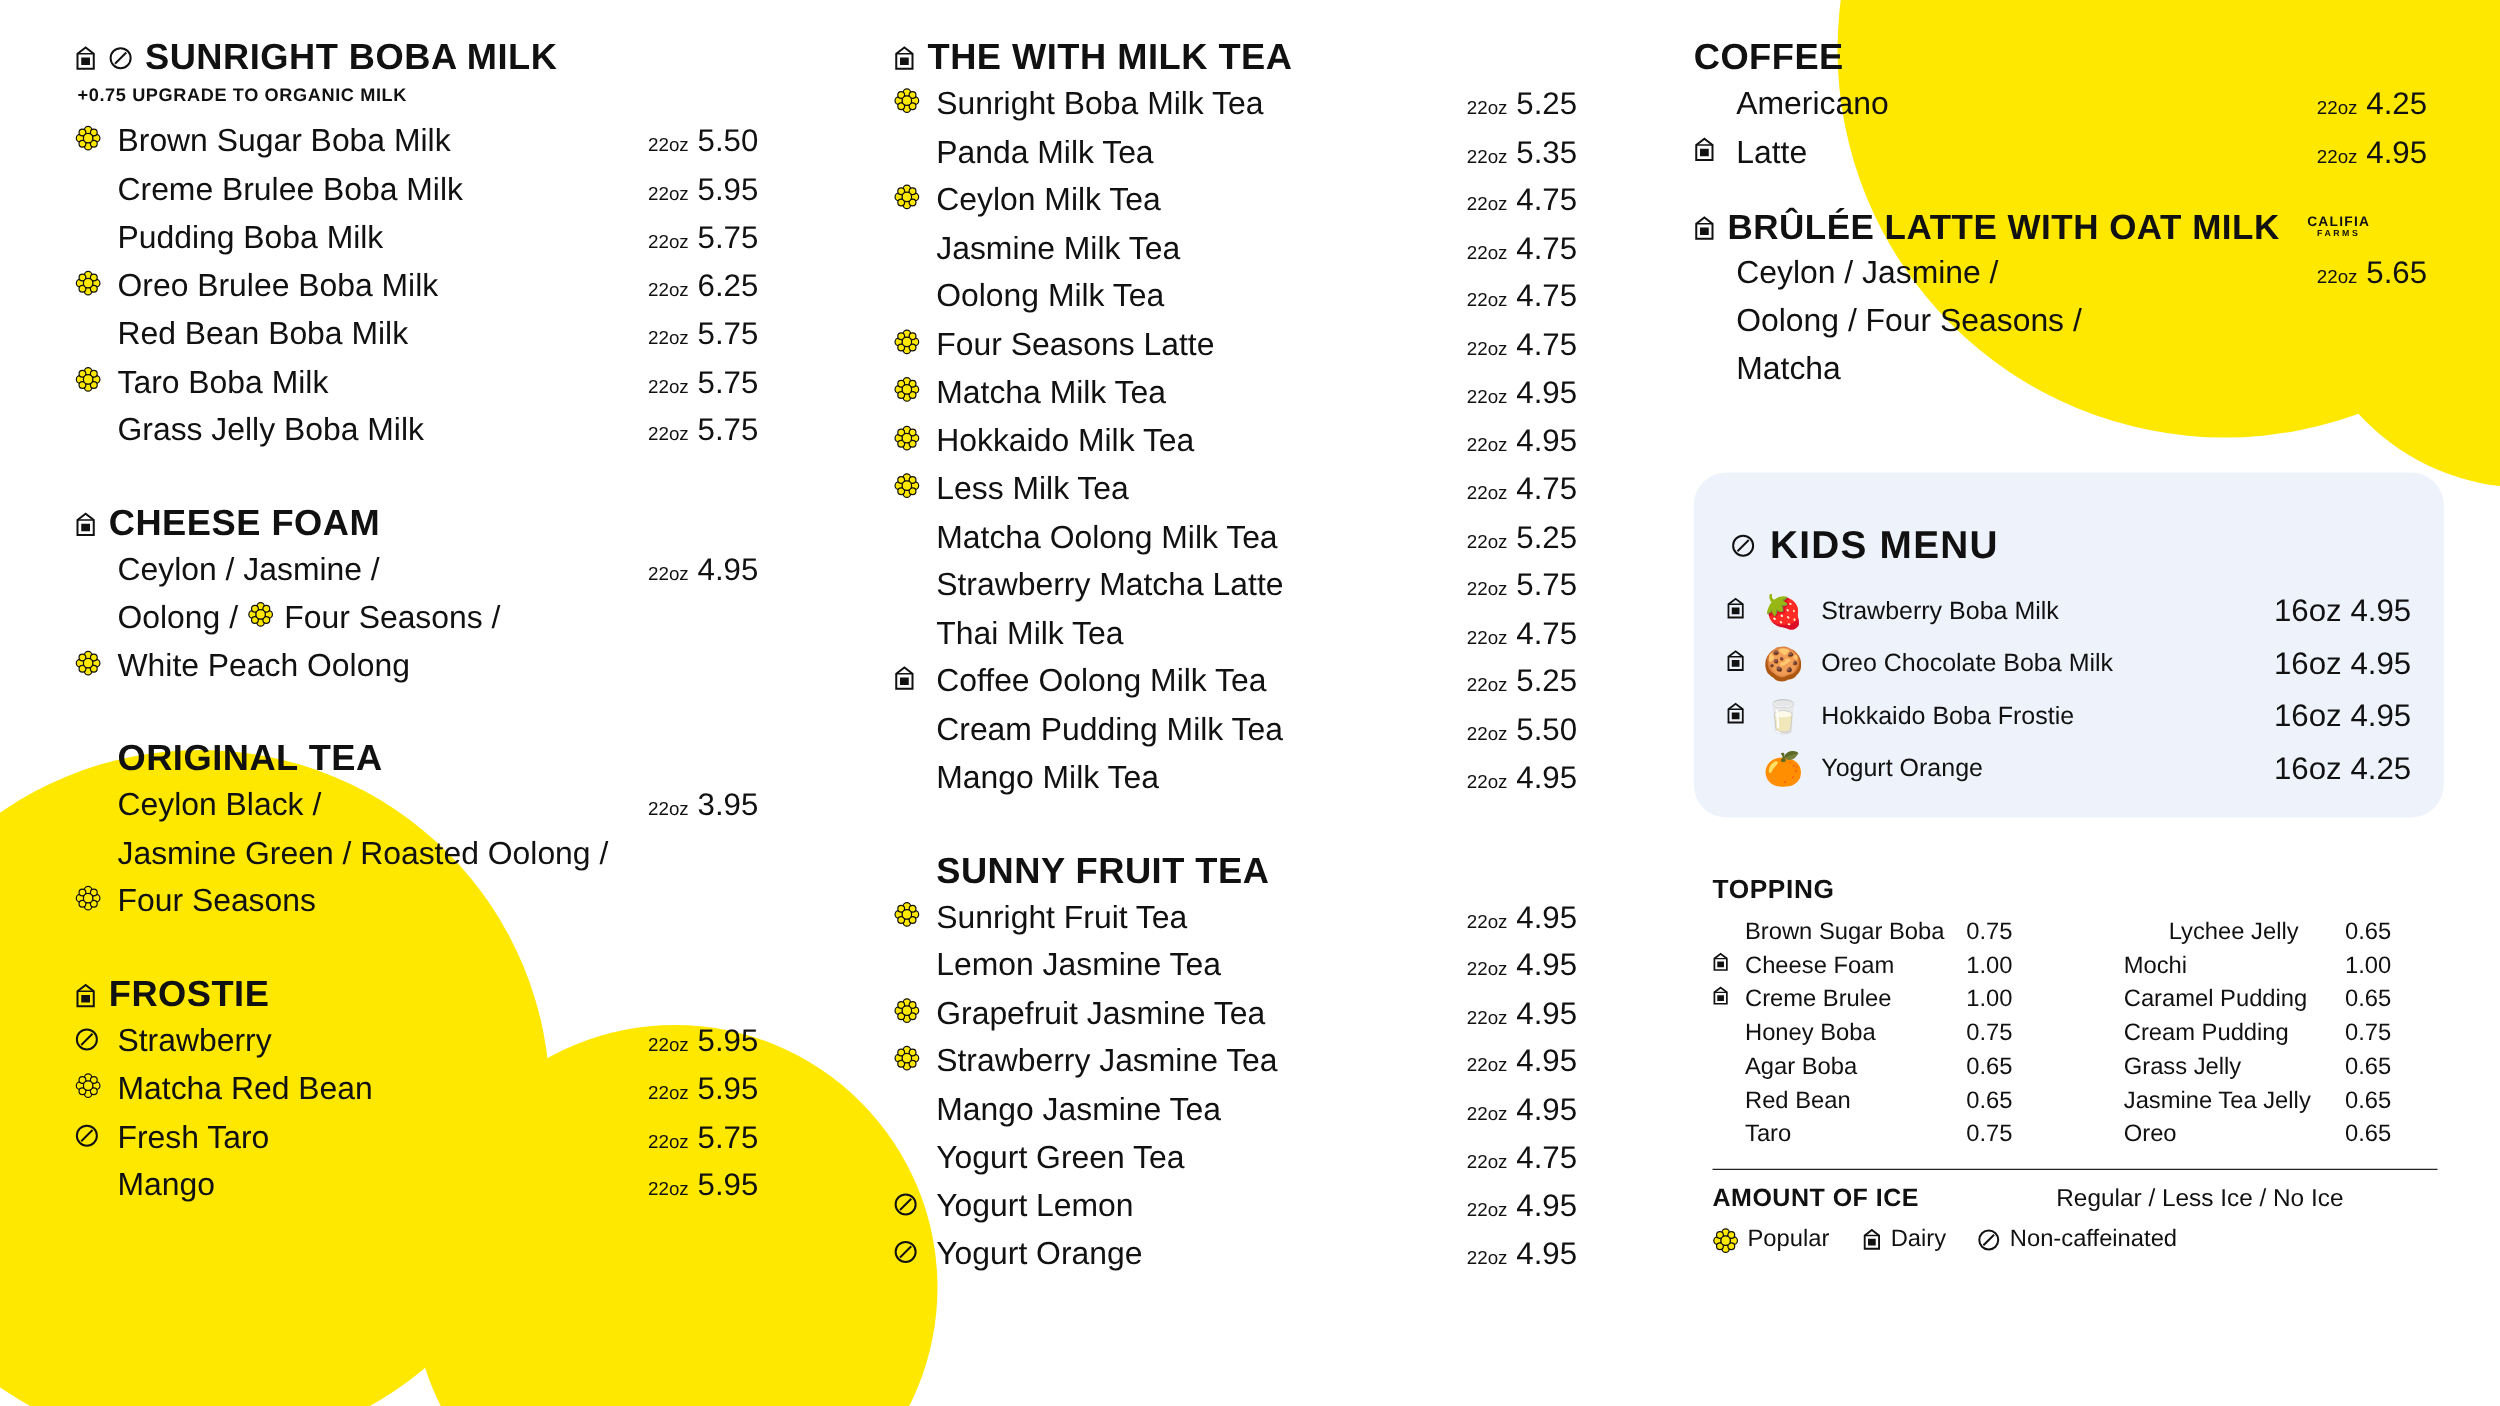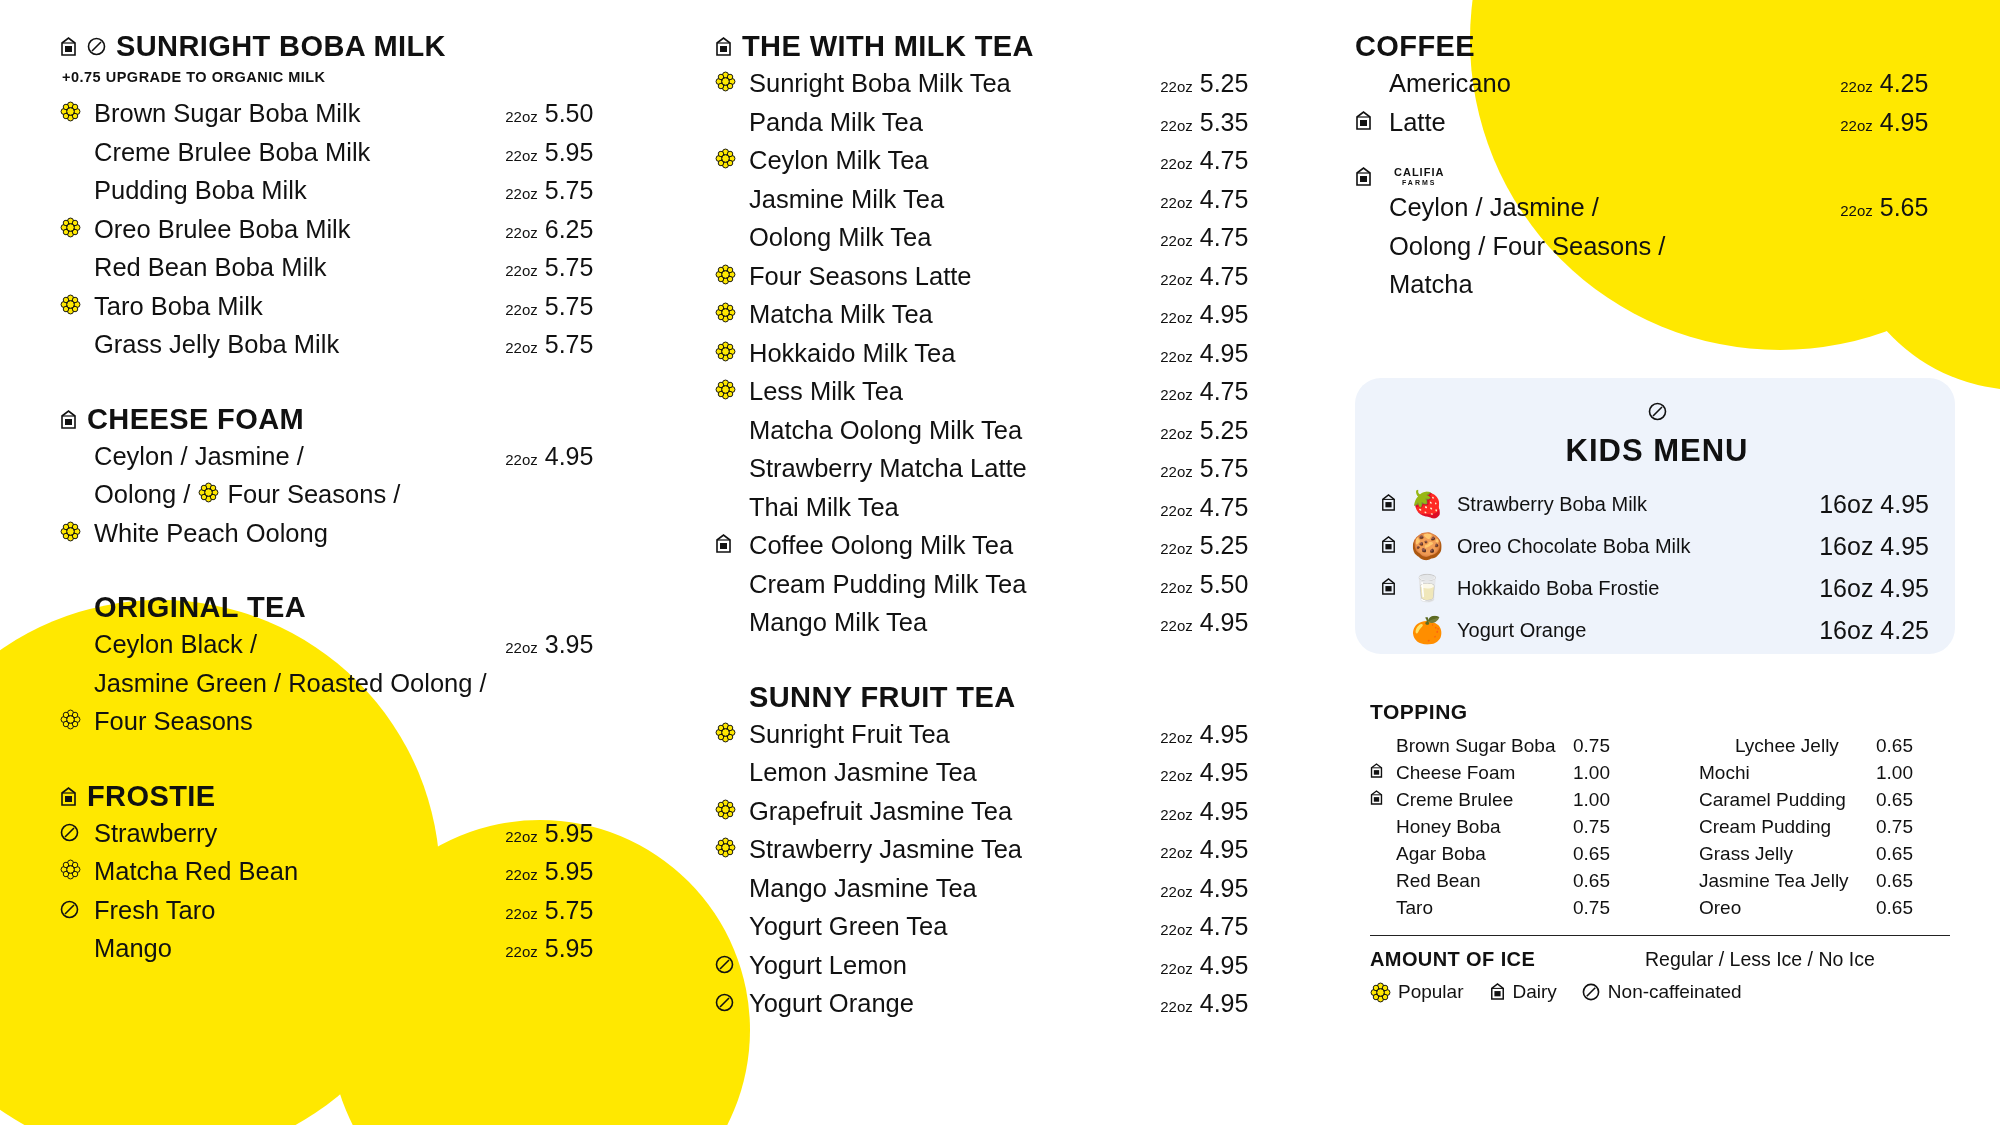--- a/index.html
+++ b/index.html
@@ -34,36 +34,36 @@
   .sec-title.wide{font-size:28px;}
   .subnote{font-size:14.5px;letter-spacing:.5px;margin:4px 0 14px 2px;font-weight:600;}
 
   
   .item{display:flex;align-items:baseline;height:38.5px;}
   .mark{width:34px;flex:0 0 34px;display:flex;align-items:center;justify-content:flex-start;}
   .iname{font-size:25.5px;font-weight:400;white-space:nowrap;}
   .spacer{flex:1 1 auto;}
   .size{font-size:15px;margin-right:7px;color:#111;}
   .price{font-size:25px;min-width:62px;text-align:left;}
-  .price-wrap{display:flex;align-items:baseline;width:128px;justify-content:center;}
+  .price-wrap{display:flex;align-items:baseline;width:128px;justify-content:flex-end;}
   .gap-sm{height:20px;}
   .gap-md{height:34px;}
 
   
   .ic{display:inline-block;vertical-align:middle;}
   .ic-pop{width:21px;height:21px;}
   .ic-dairy{width:17px;height:21px;}
   .ic-nocaf{width:19px;height:19px;}
 
   
   #kids{
     position:absolute;left:1355px;top:378px;width:600px;height:276px;
     background:#eef3fb;border-radius:26px;padding:22px 26px;box-sizing:border-box;
   }
-  .kids-head{display:flex;align-items:center;gap:12px;margin:2px 0 14px 4px;flex-direction:column;}
+  .kids-head{display:flex;align-items:center;gap:12px;margin:18px 0 14px 4px;}
   .kids-title{font-size:31px;font-weight:bold;letter-spacing:1px;}
   .kid-row{display:flex;align-items:center;height:42px;}
   .kid-mark{width:30px;flex:0 0 30px;}
   .kid-emoji{width:46px;flex:0 0 46px;font-size:26px;line-height:1;}
   .kid-name{font-size:20px;flex:1 1 auto;}
   .kid-price{font-size:25px;width:120px;text-align:right;}
 
   
   #topping{position:absolute;left:1370px;top:700px;width:580px;}
   .top-title{font-weight:bold;font-size:21px;letter-spacing:.5px;margin-bottom:8px;}
@@ -792,20 +792,21 @@
   <div class="gap-sm"></div>
 
   <div class="sec-head">
     <span class="ic ic-dairy">
       <svg width="17" height="21" viewBox="0 0 17 21">
             <path d="M2 7 L8.5 2 L15 7 V19 H2 Z" fill="none" stroke="#111" stroke-width="1.6"></path>
             <path d="M2 7 H15" stroke="#111" stroke-width="1.2"></path>
             <path d="M5 10 H12 V16 H5 Z" fill="#111"></path>
           </svg>
     </span>
+    <span class="sec-title wide">BRÛLÉE LATTE WITH OAT MILK</span>
     <span class="califia">
       <span>CALIFIA</span><small>FARMS</small>
     </span>
   </div>
   <div class="item">
         <span class="mark"></span>
         <span class="iname">Ceylon / Jasmine /</span>
         <span class="spacer"></span>
         <span class="price-wrap">
           <span class="size">22oz</span>

